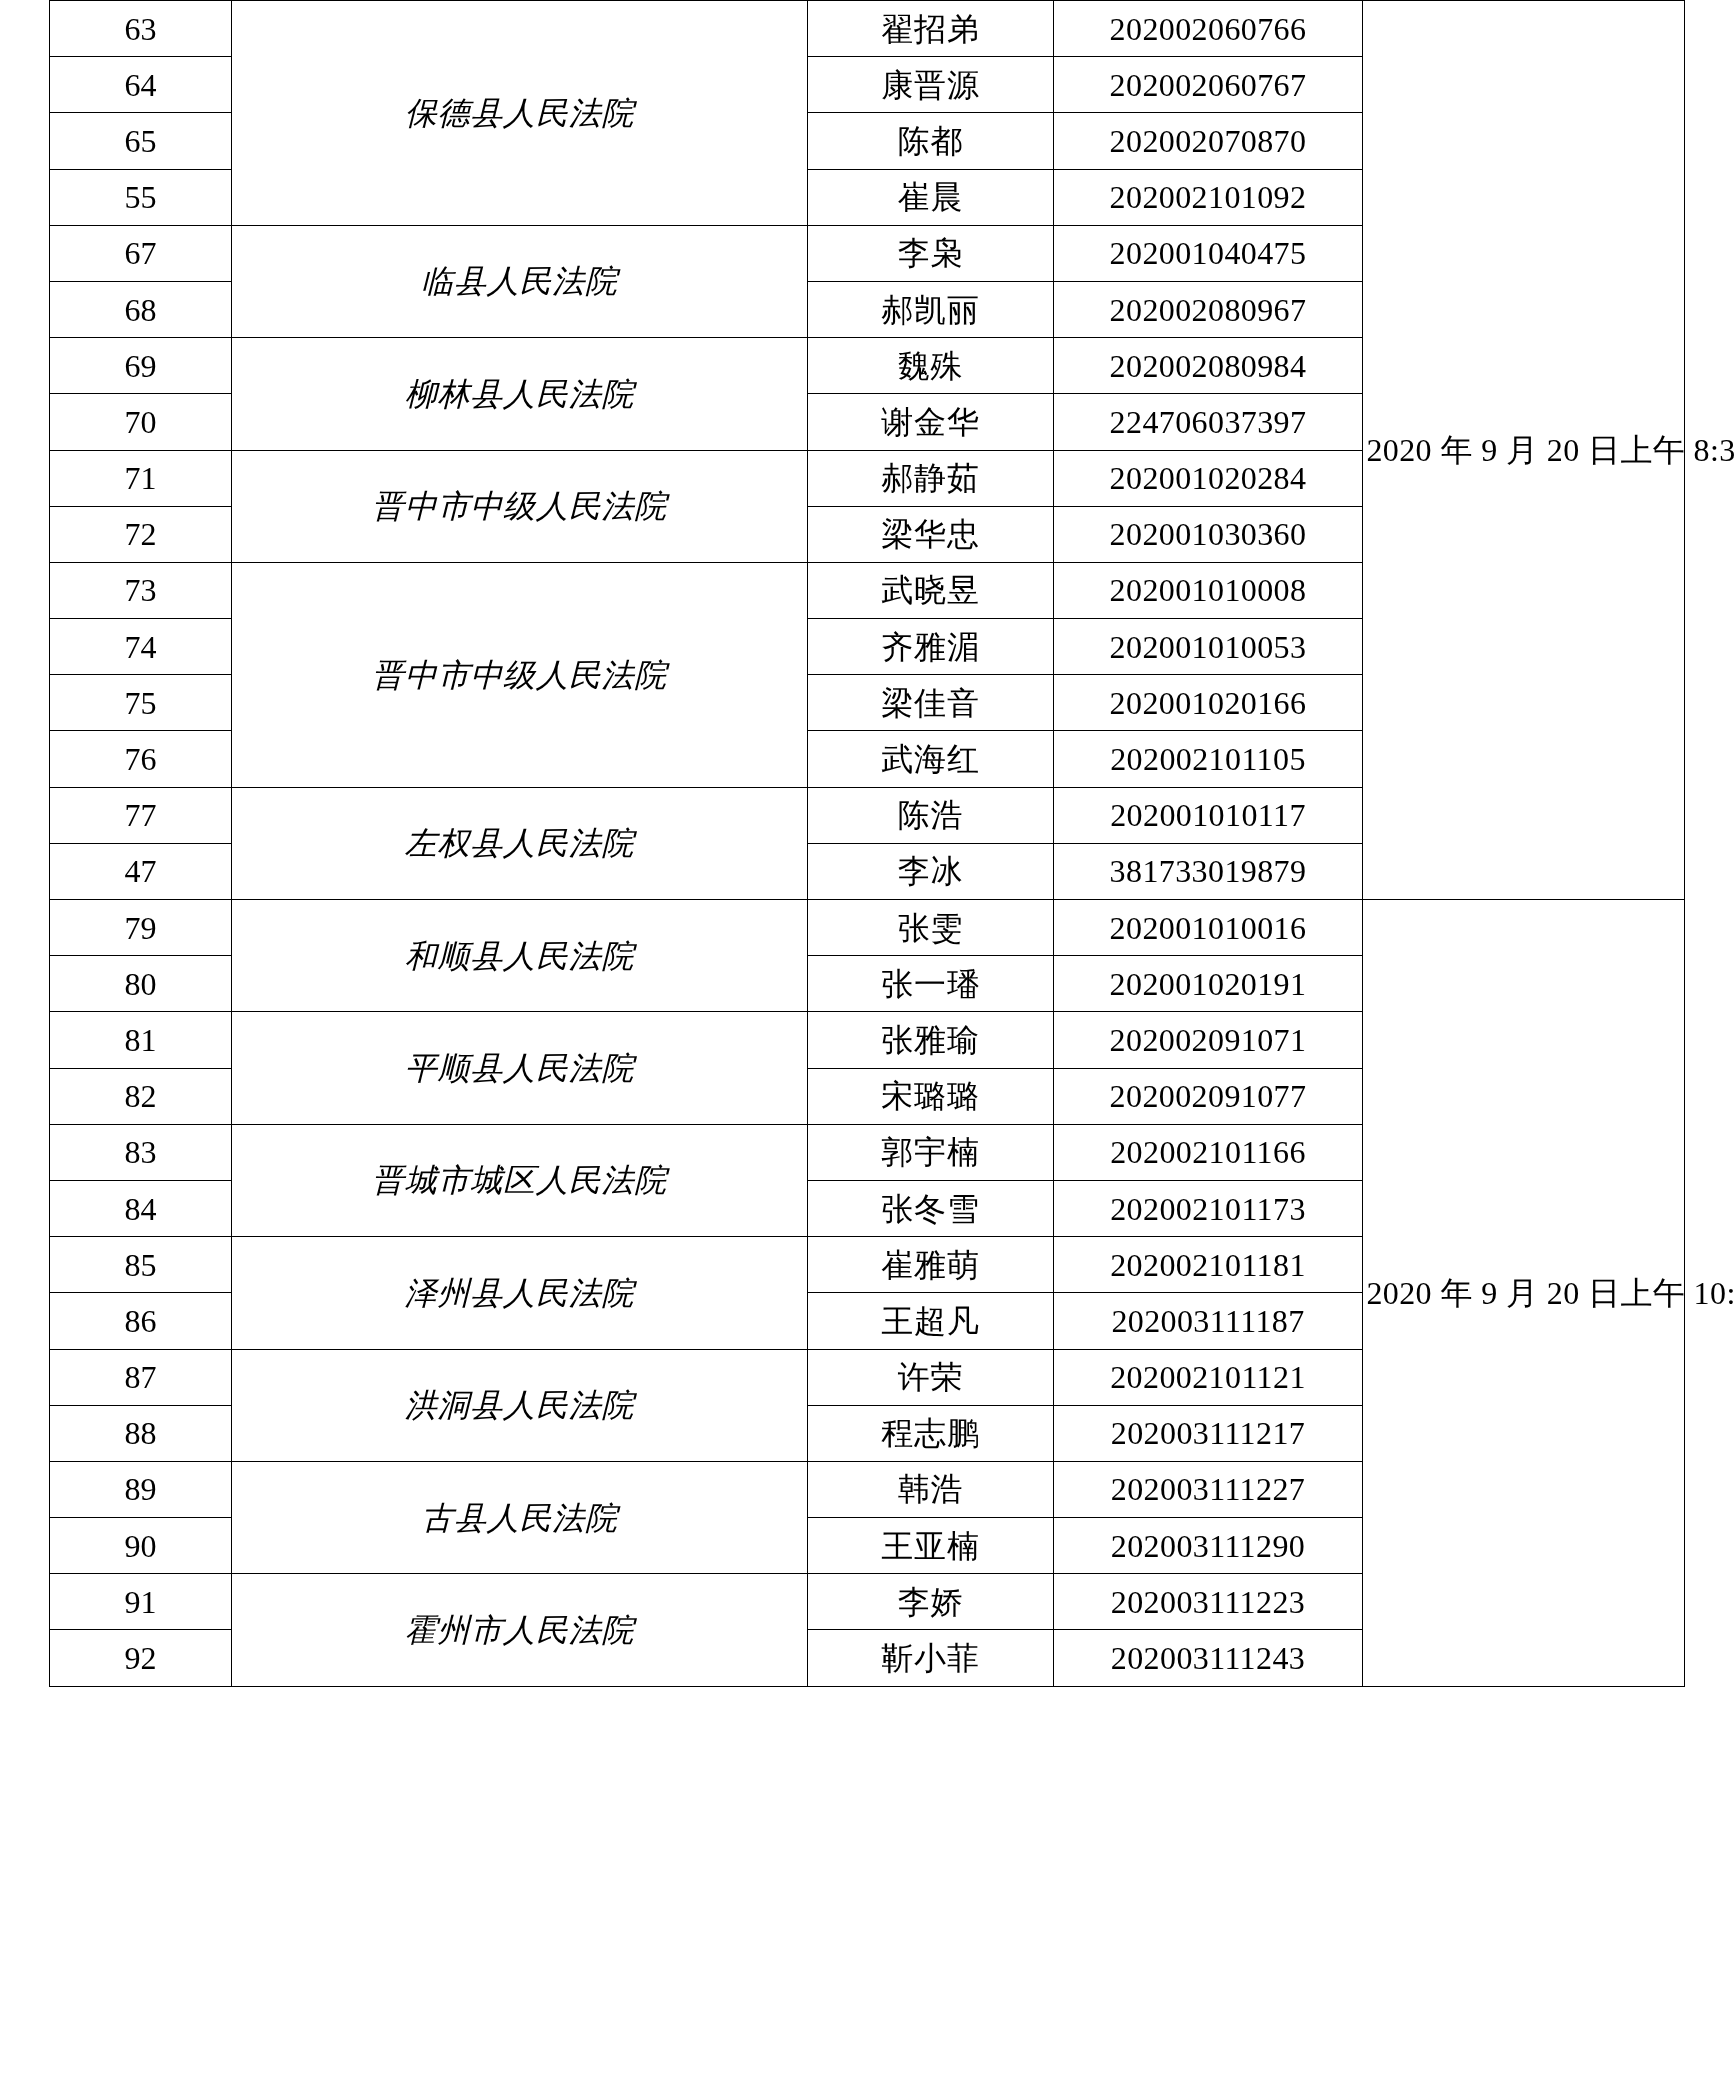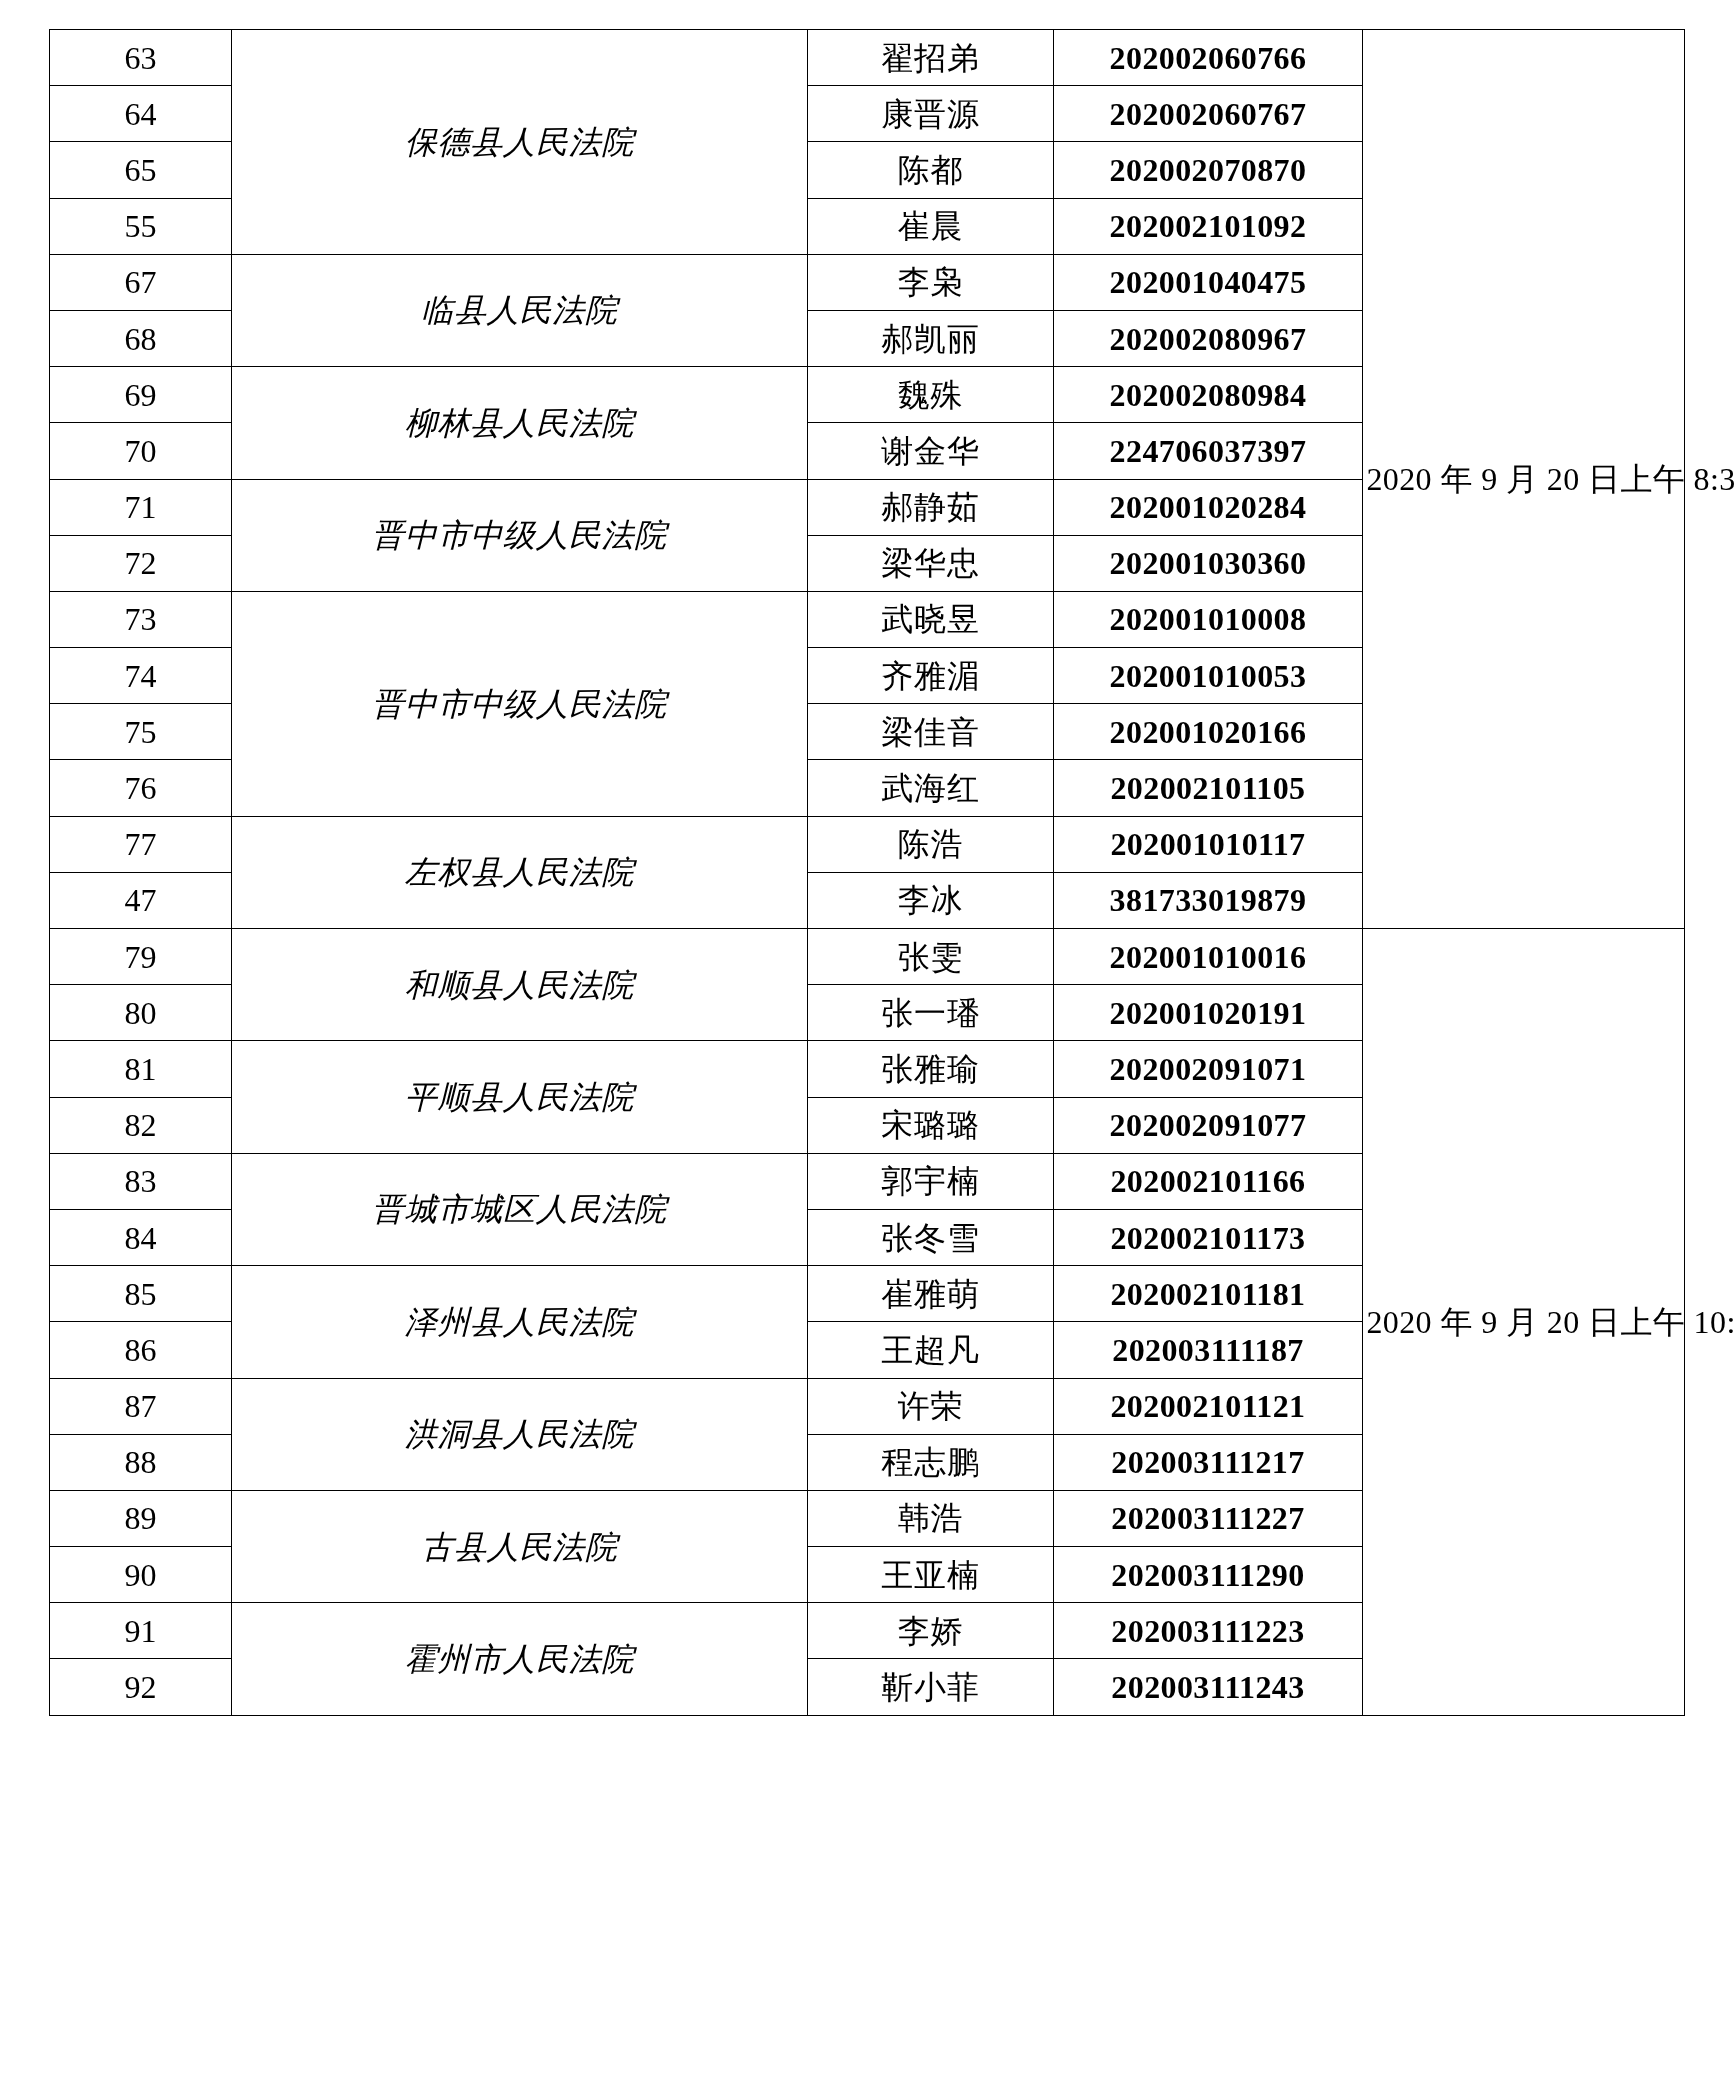--- a/index.html
+++ b/index.html
@@ -8,21 +8,21 @@
     background: #ffffff;
   }
   body {
     width: 1735px;
     font-family: "Liberation Serif", "DejaVu Serif", serif;
     color: #000000;
   }
   .sheet {
     width: 1698px;
     box-sizing: border-box;
-    padding: 29px 51px 17px 49px;
+    padding: 0 51px 17px 49px;
   }
   table.roster {
     border-collapse: collapse;
     table-layout: fixed;
     width: 1636px;
   }
   table.roster td {
     border: 1.7px solid #000000;
     text-align: center;
     vertical-align: middle;
@@ -35,21 +35,21 @@
   }
   col.c-index { width: 182px; }
   col.c-court { width: 576px; }
   col.c-name  { width: 246px; }
   col.c-id    { width: 309px; }
   col.c-time  { width: 322px; }
 
   td.idx { font-size: 32px; }
   td.court { font-size: 34px; letter-spacing: 0.8px; font-style: italic; }
   td.name { font-size: 34px; letter-spacing: 0.8px; }
-  td.id { font-size: 32px; letter-spacing: 0.4px; font-weight: bold; }
+  td.id { font-size: 32px; letter-spacing: 0.4px; }
   td.time {
     font-size: 32px;
     line-height: 1.6;
     white-space: normal;
     padding: 5.1px 5.1px;
     letter-spacing: 0.4px;
   }
 </style>
 </head>
 <body>

